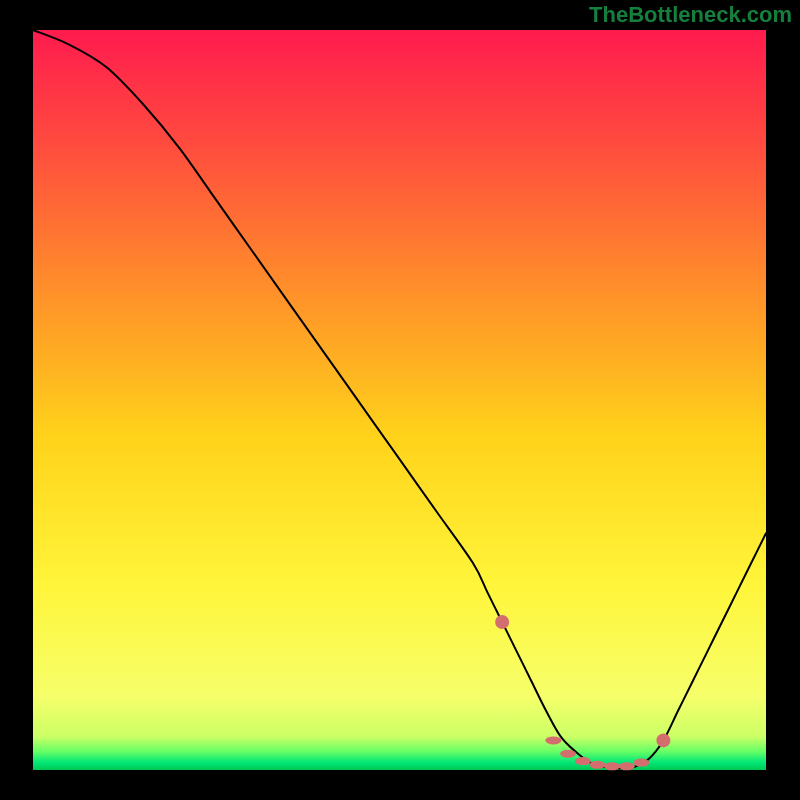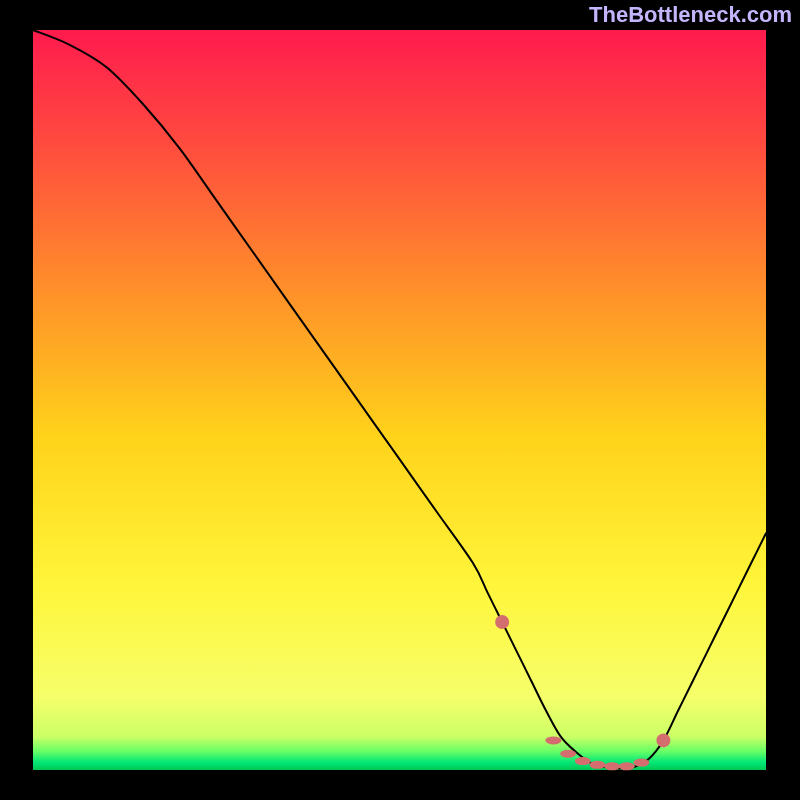--- a/index.html
+++ b/index.html
@@ -13,21 +13,21 @@
   }
   .container {
     position: relative;
     width: 800px;
     height: 800px;
   }
   .watermark {
     position: absolute;
     top: 2px;
     right: 8px;
-    color: #c4b5fd;
+    color: #15803d;
     font-size: 22px;
     font-weight: bold;
     z-index: 10;
   }
   svg.chart-svg {
     position: absolute;
     left: 0;
     top: 0;
   }
 </style>

